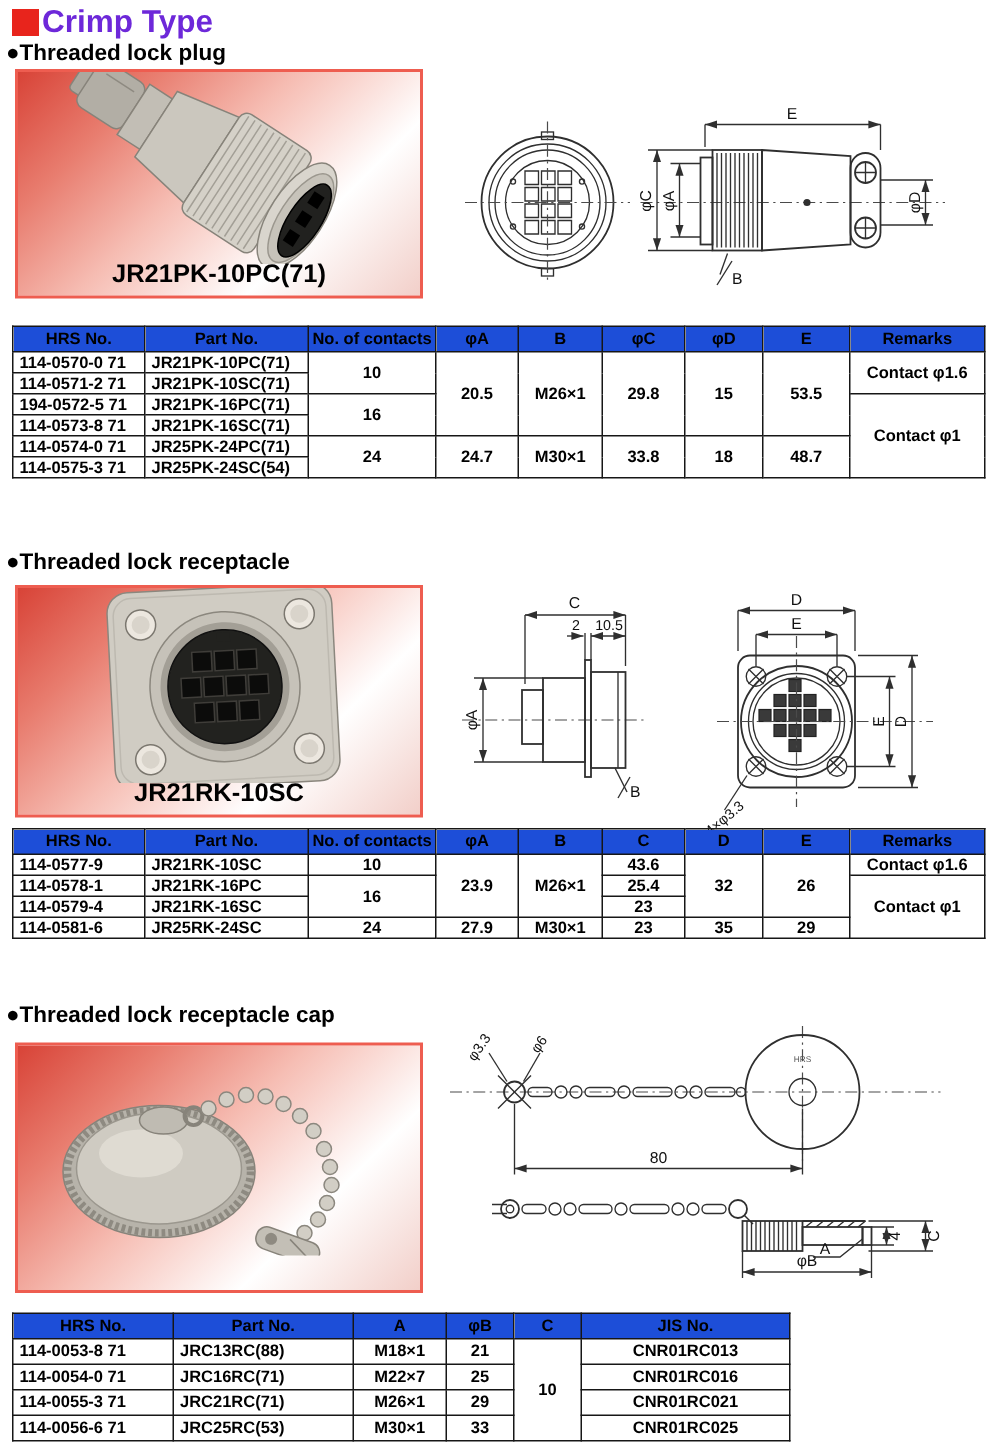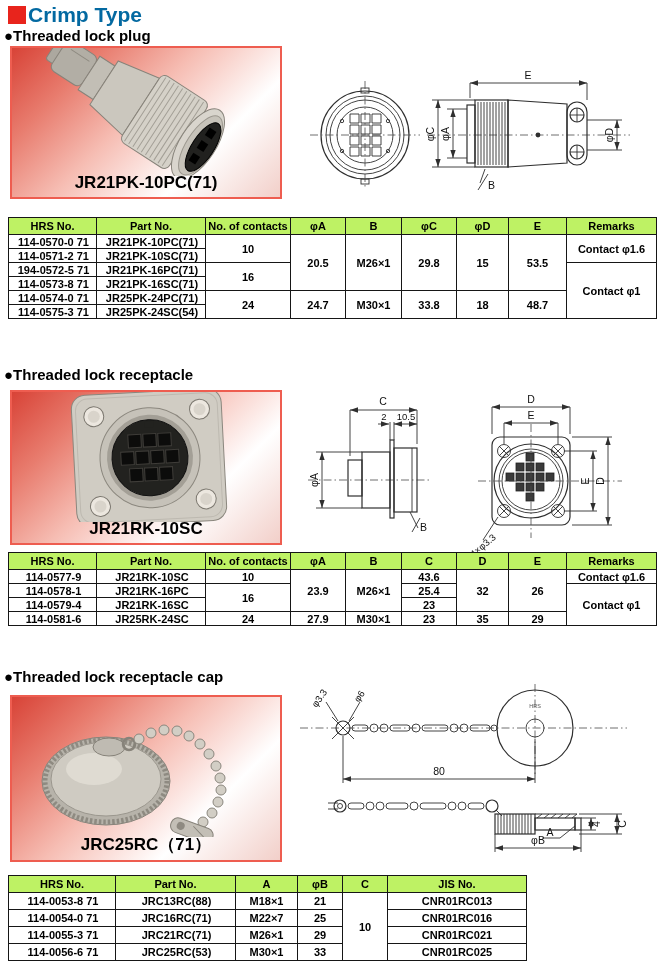--- a/index.html
+++ b/index.html
@@ -1,40 +1,40 @@
 <!DOCTYPE html>
 <html><head>
 <meta charset="utf-8">
 <style>
   html,body{margin:0;padding:0}
   body{width:664px;height:969px;position:relative;background:#fff;
        font-family:"Liberation Sans",sans-serif;color:#000;overflow:hidden}
   .title{position:absolute;left:8px;top:3px;display:flex;align-items:center;gap:2px}
   .title .sq{width:18px;height:18px;background:#e8241c;display:inline-block}
-  .title .tx{color:#0369a1;font-size:21px;font-weight:bold}
+  .title .tx{color:#6d28d9;font-size:21px;font-weight:bold}
   h2.sec{position:absolute;left:4px;margin:0;font-size:15px;font-weight:bold;white-space:nowrap}
   .photobox{position:absolute;left:10px;width:268px;margin:0;border:2px solid #ee5d50;
     background:linear-gradient(135deg,#d84337 0%,#e87c6e 22%,#f6bdb3 45%,#ffffff 72%,#f2cfc9 100%);
     overflow:hidden}
   .photobox svg{position:absolute;left:0;top:0}
   .photobox figcaption{position:absolute;left:0;right:0;bottom:4px;text-align:center;
     font-size:17px;font-weight:bold}
   .dwg{position:absolute}
   .dwg .o{fill:none;stroke:#2f2f2f;stroke-width:1.2}
   .dwg .t{fill:none;stroke:#2f2f2f;stroke-width:0.9}
   .dwg .dim{fill:none;stroke:#2f2f2f;stroke-width:0.9}
   .dwg .cl{fill:none;stroke:#4a4a4a;stroke-width:0.8;stroke-dasharray:8 3 1.5 3}
   .dwg text{font:10.5px "Liberation Sans",sans-serif;fill:#111}
   .dwg text.sm{font-size:9.5px}
   table.spec{position:absolute;border-collapse:collapse;table-layout:fixed;left:8px}
   .spec th,.spec td{border:1.5px solid #161616;font-size:11px;font-weight:bold;
     text-align:center;padding:0 2px;white-space:nowrap;overflow:hidden}
-  .spec th{background:#bef264;height:16px}
+  .spec th{background:#1d4ed8;height:16px}
   .spec td{height:13px;background:#fff}
-  .spec td.l{text-align:center;padding-left:4px}
+  .spec td.l{text-align:left;padding-left:4px}
   #t3 td{height:16px}
 </style>
 </head>
 <body>
 
 <div class="title">
   <span class="sq"></span>
   <span class="tx">Crimp Type</span>
 </div>
 
@@ -387,21 +387,20 @@
         <circle cx="206" cy="105" r="5"></circle>
         <circle cx="200" cy="116" r="5"></circle>
       <circle cx="191" cy="125" r="5"></circle>
     </g>
     <g transform="rotate(20 180 133)">
       <rect x="158" y="126" width="44" height="15" rx="7" fill="#c3bfb6" stroke="#87837a"></rect>
       <circle cx="168" cy="133" r="4" fill="#8e8a81"></circle>
       <line x1="180" y1="129" x2="196" y2="137" stroke="#87837a"></line>
     </g>
   </svg>
-  <figcaption>JRC25RC（71）</figcaption>
 </figure>
 
 <svg class="dwg" style="left:292px;top:666px" width="345" height="196" viewBox="0 0 345 196">
   <defs>
     <marker id="a3" markerWidth="10" markerHeight="8" refX="9" refY="3" orient="auto-start-reverse">
       <path d="M0 0L9 3L0 6z" fill="#2f2f2f"></path>
     </marker>
   </defs>
   <g>
     <line class="cl" x1="8" y1="62" x2="335" y2="62"></line>

